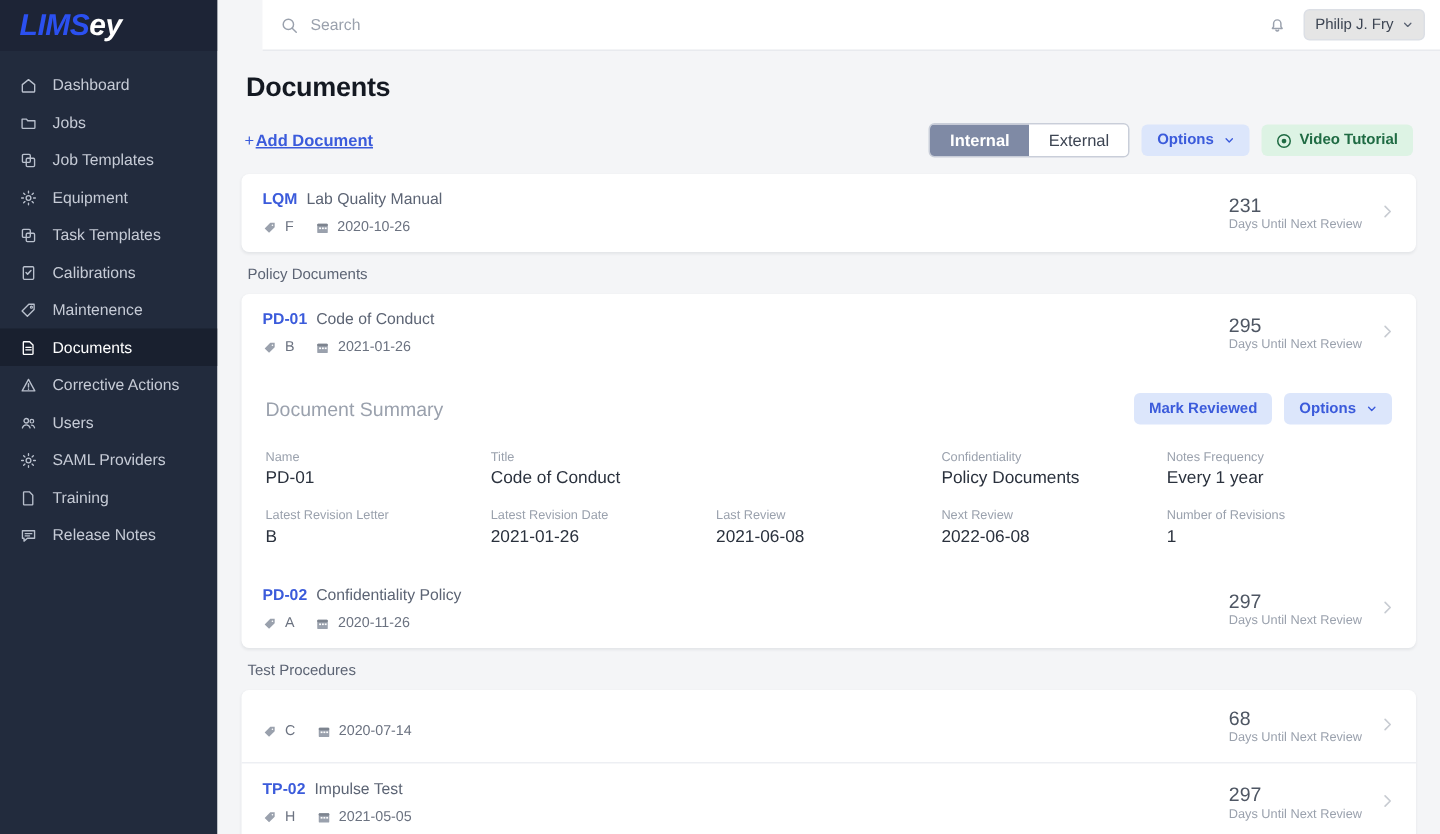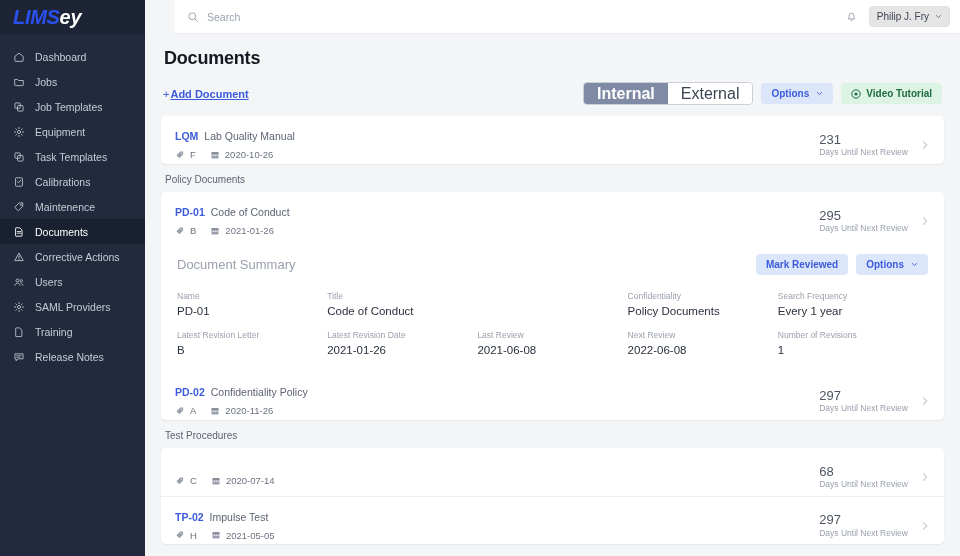--- a/index.html
+++ b/index.html
@@ -79,21 +79,21 @@
     display: inline-flex; align-items: center; gap: 1px;
     color: #3b5bdb; font-size: 11px; font-weight: bold;
     cursor: pointer;
   }
   .add-link .plus { font-weight: normal; font-size: 11px; }
   .add-link .txt { text-decoration: underline; }
   .toolbar-actions { margin-left: auto; display: flex; align-items: center; gap: 8px; }
 
   .seg { display: flex; border-radius: 4px; overflow: hidden; border: 1px solid #c9ced9; }
   .seg-btn {
-    height: 21px; padding: 0 13px; font-size: 16px;
+    height: 21px; padding: 0 13px; font-size: 11px;
     display: flex; align-items: center; cursor: pointer;
     background: #ffffff; color: #3c4452;
   }
   .seg-btn.on { background: #7f8aa5; color: #ffffff; font-weight: bold; }
 
   .btn-blue {
     height: 21px; padding: 0 10px; border-radius: 4px;
     background: #dce6fb; color: #3b5bdb; font-size: 10px; font-weight: bold;
     display: flex; align-items: center; gap: 7px; cursor: pointer; border: none;
     font-family: "Liberation Sans", sans-serif;
@@ -106,21 +106,21 @@
   }
 
   
   .card {
     background: #ffffff; border-radius: 5px;
     box-shadow: 0 1px 2px rgba(20,26,45,0.07);
     margin-bottom: 10px;
   }
   .doc-row {
     display: flex; align-items: center;
-    padding: 11px 14px 1px 14px;
+    padding: 11px 14px 11px 14px;
     min-height: 48px; cursor: pointer;
   }
   .doc-row + .doc-row { border-top: 1px solid #edeff3; }
   .doc-left { flex: 1; }
   .doc-title-line { display: flex; align-items: baseline; gap: 6px; }
   .doc-code { color: #3b5bdb; font-size: 10.5px; font-weight: bold; }
   .doc-name { color: #5c6474; font-size: 10.5px; }
   .doc-meta { display: flex; align-items: center; gap: 14px; margin-top: 7px; }
   .meta-item { display: flex; align-items: center; gap: 5px; font-size: 9.5px; color: #6b7280; }
   .meta-item svg { width: 10px; height: 10px; display: block; }
@@ -435,21 +435,21 @@
                 </div>
                 <div>
                   <div class="field-lbl"></div>
                   <div class="field-val"></div>
                 </div>
                 <div>
                   <div class="field-lbl">Confidentiality</div>
                   <div class="field-val">Policy Documents</div>
                 </div>
                 <div>
-                  <div class="field-lbl">Search Frequency</div>
+                  <div class="field-lbl">Notes Frequency</div>
                   <div class="field-val">Every 1 year</div>
                 </div>
                 <div>
                   <div class="field-lbl">Latest Revision Letter</div>
                   <div class="field-val">B</div>
                 </div>
                 <div>
                   <div class="field-lbl">Latest Revision Date</div>
                   <div class="field-val">2021-01-26</div>
                 </div>

